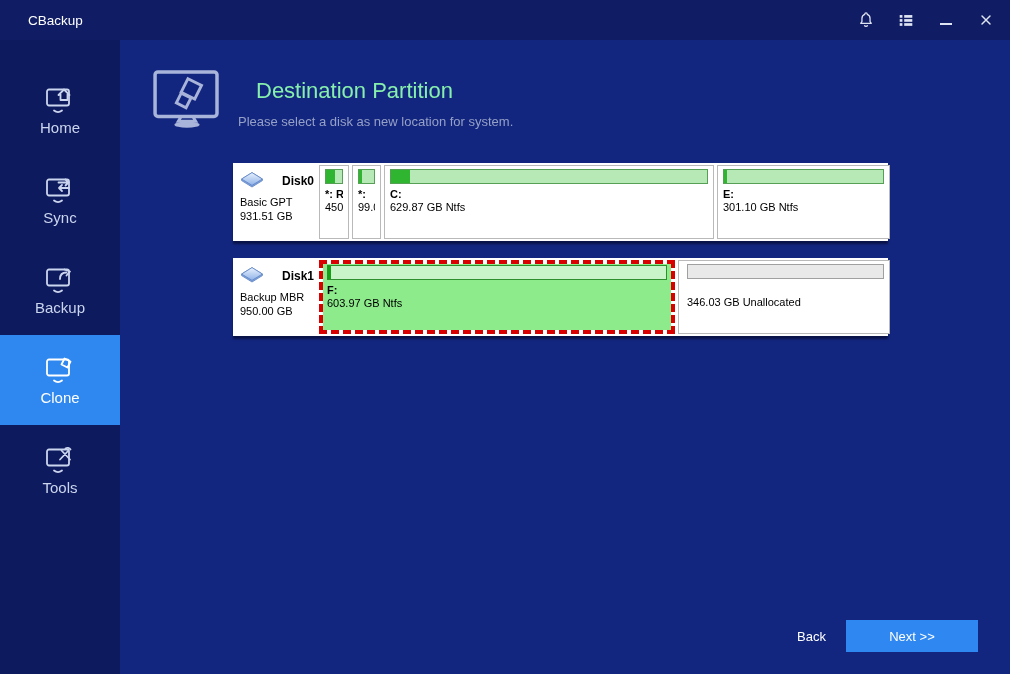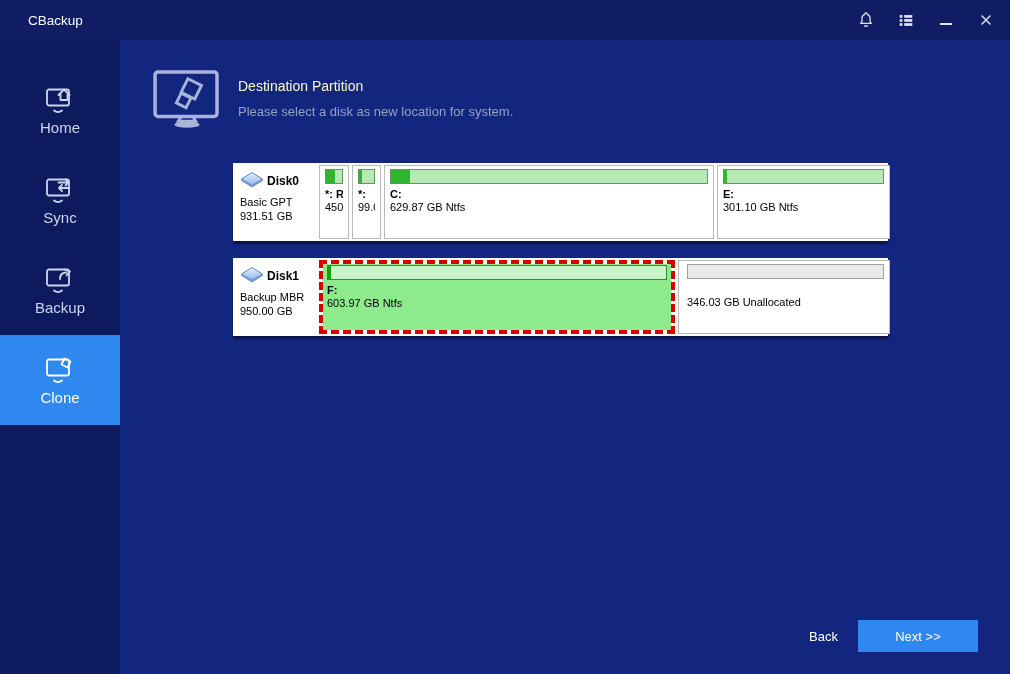--- a/index.html
+++ b/index.html
@@ -20,50 +20,50 @@
     padding-top:25px;box-sizing:border-box;}
   .side-item{height:90px;display:flex;flex-direction:column;align-items:center;justify-content:center;
     color:#ccd5ee;cursor:pointer;}
   .side-item.selected{background:#2f88f0;color:#ffffff;}
   .side-label{font-size:15px;margin-top:4px;}
   .side-icon svg{display:block;}
 
   
   .main{position:absolute;top:40px;left:120px;width:890px;height:634px;background:#13267f;}
   .page-header{position:absolute;left:32px;top:29px;display:flex;gap:16px;}
-  .page-title{color:#fef9c3;font-size:14px;margin-top:9px;}
+  .page-title{color:#86efac;font-size:22px;margin-top:9px;margin-left:18px;}
   .page-subtitle{color:#95a0c6;font-size:13px;margin-top:10px;}
 
   
   .disk-list{position:absolute;left:113px;top:123px;width:655px;}
   .disk-row{display:flex;height:78px;background:#ffffff;padding:2px;box-sizing:border-box;
     margin-bottom:17px;box-shadow:0 3px 2px rgba(3,7,35,.6);}
   .disk-info{width:79px;flex:none;padding:5px 0 0 5px;color:#000;}
-  .disk-head{display:flex;align-items:center;gap:3px;}
+  .disk-head{display:flex;align-items:center;gap:18px;}
   .disk-name{font-size:12px;font-weight:bold;}
   .disk-type{font-size:11px;margin-top:4px;}
   .disk-size{font-size:11px;margin-top:2px;}
   .partitions{flex:1;display:flex;gap:3px;}
 
   .partition{box-sizing:border-box;background:#fff;border:1px solid #b9b9b9;
     padding:3px 5px;cursor:pointer;flex:none;overflow:hidden;}
   .bar{height:15px;border:1px solid #55a055;background:#b7e9b7;box-sizing:border-box;}
   .bar-fill{height:100%;background:#2fb52f;}
   .p-label{font-size:11px;font-weight:bold;margin-top:4px;height:13px;line-height:13px;white-space:nowrap;overflow:hidden;}
   .p-size{font-size:11px;height:13px;line-height:13px;white-space:nowrap;overflow:hidden;}
 
   .partition.selected{background:#8deb8c;border:4px dashed #d90000;background-clip:padding-box;padding:1px 4px;}
   .partition.selected .bar{border-color:#2e8f2e;background:#c9f3c9;}
   .partition.selected .bar-fill{background:#14a014;}
   .partition.unallocated .bar{border-color:#a0a0a0;background:#e9e9e9;}
 
   
   .footer{position:absolute;right:32px;bottom:22px;display:flex;align-items:center;gap:20px;text-align:center;}
   .back-button{color:#ffffff;font-size:13px;cursor:pointer;}
-  .next-button{width:120px;height:32px;background:#2f88f1;color:#fff;font-size:13px;
+  .next-button{width:132px;height:32px;background:#2f88f1;color:#fff;font-size:13px;
     display:flex;align-items:center;justify-content:center;cursor:pointer;}
 </style>
 </head>
 <body>
 
 <div class="window">
 
   <div class="titlebar">
     <div class="app-title">CBackup</div>
     <div class="tb-icons">
@@ -127,20 +127,30 @@
   </div>
       <div class="side-item selected">
     <span class="side-icon">
       <svg width="32" height="30" viewBox="0 0 32 30" fill="none" stroke="currentColor" stroke-width="1.8" stroke-linecap="round" stroke-linejoin="round">
         <rect x="3" y="4.5" width="22" height="16" rx="2"></rect>
         <path d="M10 25.5 q4 3.2 8 0"></path>
         <path class="glyph" d="M20.5 3.5 L26.5 6.5 L23.5 12.5 L17.5 9.5 Z"></path>
       </svg>
     </span>
     <span class="side-label">Clone</span>
+  </div>
+      <div class="side-item">
+    <span class="side-icon">
+      <svg width="32" height="30" viewBox="0 0 32 30" fill="none" stroke="currentColor" stroke-width="1.8" stroke-linecap="round" stroke-linejoin="round">
+        <rect x="3" y="4.5" width="22" height="16" rx="2"></rect>
+        <path d="M10 25.5 q4 3.2 8 0"></path>
+        <path class="glyph" d="M16 14.5 L24.5 5.5 M17.5 5.5 L26 14.5 M21.5 3.5 A3.4 3.4 0 0 1 26.5 4.5"></path>
+      </svg>
+    </span>
+    <span class="side-label">Tools</span>
   </div>
     </div>
 
   <div class="main">
 
     <div class="page-header">
       <span>
         <svg width="70" height="60" viewBox="0 0 72 62" fill="none" stroke="#a9b4da">
           <rect x="3" y="3" width="64" height="46" rx="3" stroke-width="3.6"></rect>
           <path d="M37 10 L51 17 L44 31 L30 24 Z" stroke-width="3"></path>

